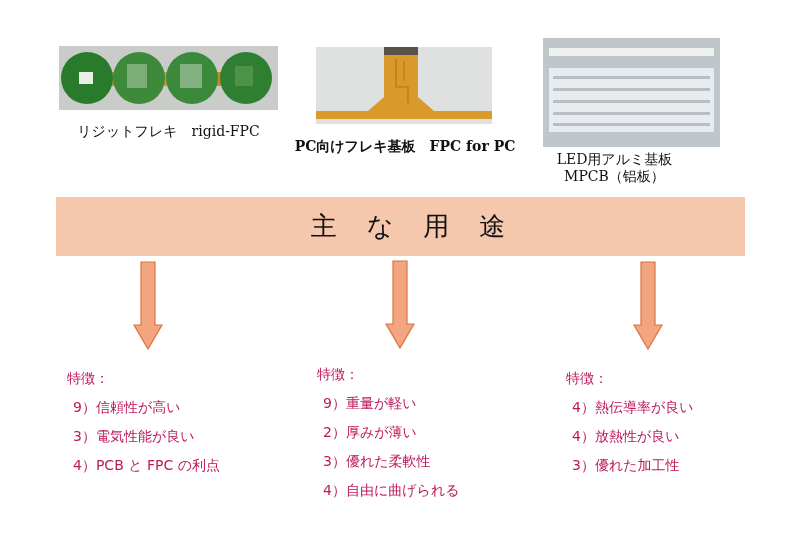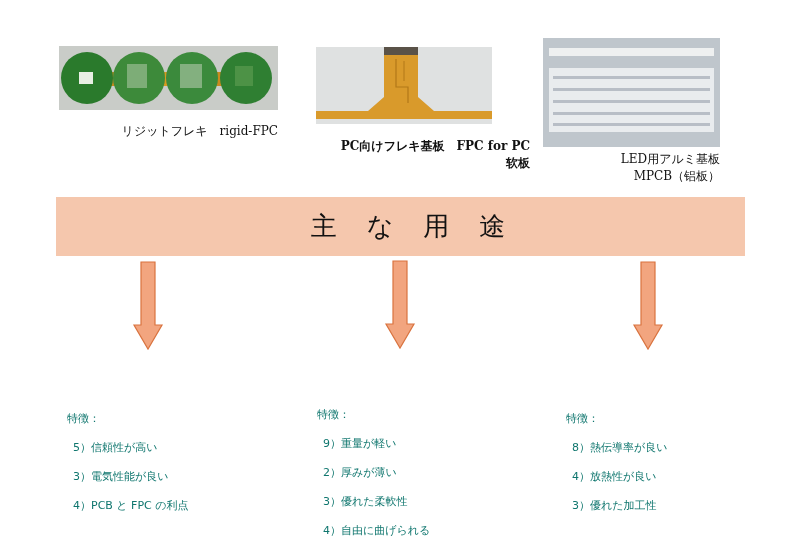--- a/index.html
+++ b/index.html
@@ -1,25 +1,25 @@
 <!DOCTYPE html>
 <html><head>
   <meta charset="utf-8">
   <style>
     html, body { margin:0; padding:0; background:#ffffff; }
     body { width:800px; height:550px; position:relative; overflow:hidden;
            font-family:"DejaVu Sans", sans-serif; color:#111; }
     .photo { position:absolute; overflow:hidden; }
-    .caption { position:absolute; text-align:right; font-family:"DejaVu Serif", "Liberation Serif", serif;
-               font-size:12px; line-height:17px; color:#111; white-space:nowrap; }
+    .caption { position:absolute; text-align:center; font-family:"DejaVu Serif", "Liberation Serif", serif;
+               font-size:14px; line-height:17px; color:#111; white-space:nowrap; }
     .banner { position:absolute; left:56px; top:197px; width:689px; height:59px; background:#f5c7ad; }
     .banner-title { position:absolute; left:0; right:0; top:0; bottom:0; display:flex; align-items:center;
                     justify-content:center; font-size:26px; letter-spacing:30px; padding-left:30px; color:#111;margin-left:15px; }
     .arrow { position:absolute; }
-    .features { position:absolute; font-size:11px; line-height:29px; color:#0f766e;margin-top:40px; }
+    .features { position:absolute; font-size:14px; line-height:29px; color:#be185d; }
     .features .head { margin-bottom:0; }
     .features .item { padding-left:6px; white-space:nowrap; }
   </style>
 </head>
 <body>
 
 <div class="photo" style="left:59px; top:46px; width:219px; height:64px; background:#cfd3cf;">
   <svg width="219" height="64" viewBox="0 0 219 64">
     <rect x="0" y="0" width="219" height="64" fill="#c9ccc8"></rect>
     <rect x="40" y="26" width="28" height="14" fill="#c98a1e"></rect>
@@ -43,69 +43,68 @@
   <svg width="176" height="77" viewBox="0 0 176 77">
     <rect x="0" y="0" width="176" height="77" fill="#dfe1e1"></rect>
     <rect x="68" y="0" width="34" height="8" fill="#5a5248"></rect>
     <polygon points="68,8 102,8 102,50 118,64 176,64 176,72 0,72 0,64 52,64 68,50" fill="#d99a2b"></polygon>
     <path d="M80 12 V40 H92 V56" stroke="#b27818" stroke-width="1.2" fill="none"></path>
     <path d="M88 14 V34" stroke="#b27818" stroke-width="1" fill="none"></path>
   </svg>
 </div>
 <div class="caption" style="left:280px; top:138px; width:250px;font-weight:bold;">
   <div>PC向けフレキ基板　FPC for PC</div>
-  <div>软板</div>
 </div>
 
 <div class="photo" style="left:543px; top:38px; width:177px; height:109px; background:#bcc3c9;">
   <svg width="177" height="109" viewBox="0 0 177 109">
     <rect x="0" y="0" width="177" height="109" fill="#bfc6cc"></rect>
     <rect x="6" y="10" width="165" height="8" fill="#eef0f0"></rect>
     <rect x="6" y="30" width="165" height="64" fill="#e9ecee"></rect>
     <g fill="#b8bec6">
       <rect x="10" y="38" width="157" height="3"></rect>
       <rect x="10" y="50" width="157" height="3"></rect>
       <rect x="10" y="62" width="157" height="3"></rect>
       <rect x="10" y="74" width="157" height="3"></rect>
       <rect x="10" y="85" width="157" height="3"></rect>
     </g>
   </svg>
 </div>
-<div class="caption" style="left:543px; top:151px; width:177px;">
+<div class="caption" style="left:526px; top:151px; width:177px;">
   <div>LED用アルミ基板</div>
   <div>MPCB（铝板）</div>
 </div>
 
 <div class="banner">
   <div class="banner-title">主な用途</div>
 </div>
 
 <svg class="arrow" style="left:132px; top:260px;" width="32" height="92" viewBox="0 0 32 92">
   <polygon points="9,2 23,2 23,65 30,65 16,89 2,65 9,65" fill="#f2a57f" stroke="#d9733f" stroke-width="1.2"></polygon>
 </svg>
 <svg class="arrow" style="left:384px; top:259px;" width="32" height="92" viewBox="0 0 32 92">
   <polygon points="9,2 23,2 23,65 30,65 16,89 2,65 9,65" fill="#f2a57f" stroke="#d9733f" stroke-width="1.2"></polygon>
 </svg>
 <svg class="arrow" style="left:632px; top:260px;" width="32" height="92" viewBox="0 0 32 92">
   <polygon points="9,2 23,2 23,65 30,65 16,89 2,65 9,65" fill="#f2a57f" stroke="#d9733f" stroke-width="1.2"></polygon>
 </svg>
 
 <div class="features" style="left:67px; top:364px;">
   <div class="head">特徴：</div>
-  <div class="item">5）信頼性が高い</div>
+  <div class="item">9）信頼性が高い</div>
   <div class="item">3）電気性能が良い</div>
   <div class="item">4）PCB と FPC の利点</div>
 </div>
 
 <div class="features" style="left:317px; top:360px;">
   <div class="head">特徴：</div>
   <div class="item">9）重量が軽い</div>
   <div class="item">2）厚みが薄い</div>
   <div class="item">3）優れた柔軟性</div>
   <div class="item">4）自由に曲げられる</div>
 </div>
 
 <div class="features" style="left:566px; top:364px;">
   <div class="head">特徴：</div>
-  <div class="item">8）熱伝導率が良い</div>
+  <div class="item">4）熱伝導率が良い</div>
   <div class="item">4）放熱性が良い</div>
   <div class="item">3）優れた加工性</div>
 </div>
 
 </body></html>

